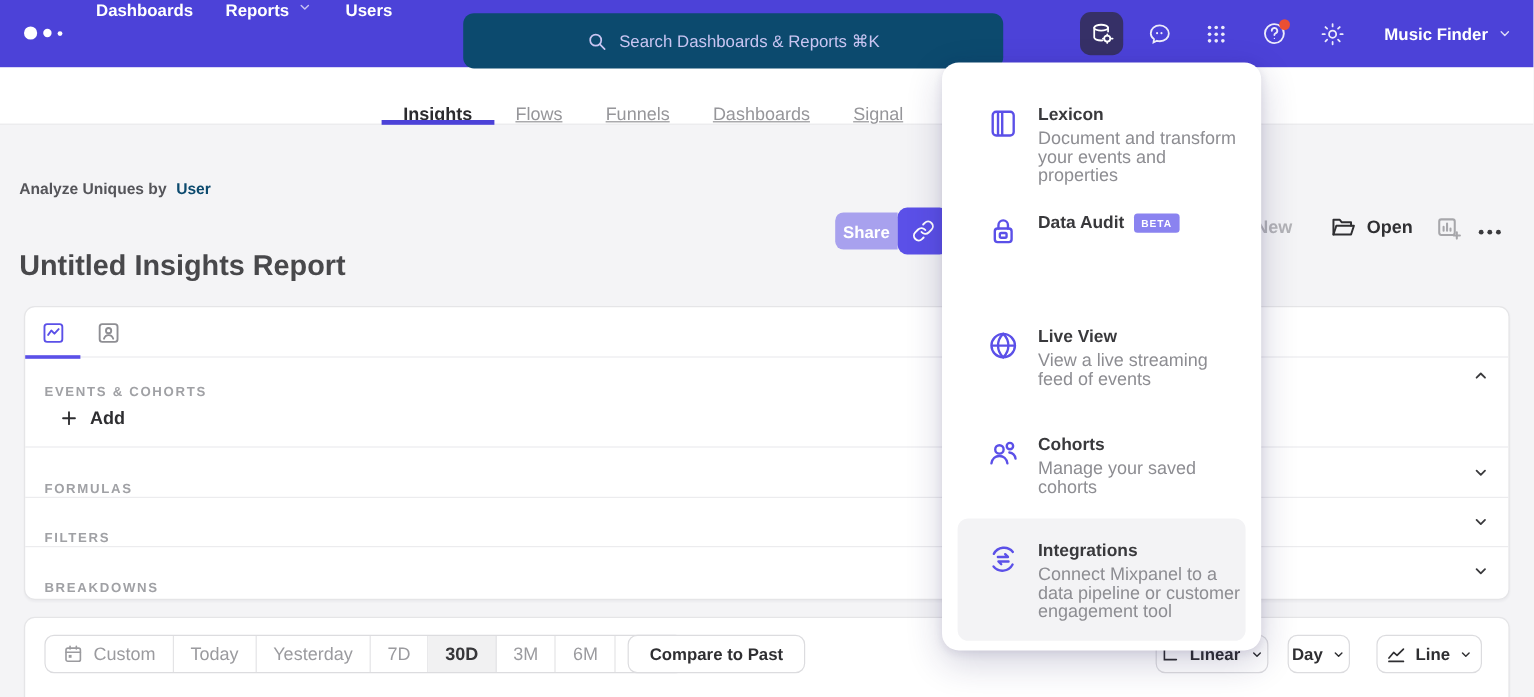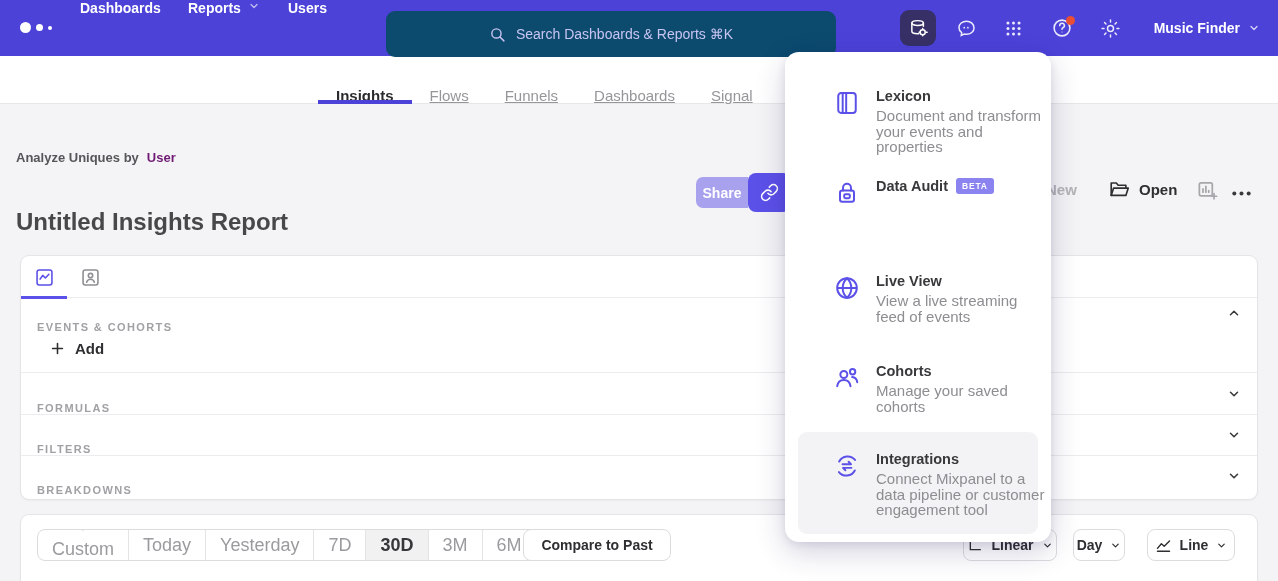--- a/index.html
+++ b/index.html
@@ -29,21 +29,21 @@
 
   
   .tabbar { left:0; top:56px; width:1278px; height:48px; background:#fff; border-bottom:1px solid #e8e8ea; z-index:1; }
   .tabs { position:absolute; left:318px; top:0; height:48px; display:flex; }
   .tab { height:48px; padding:0 18px; display:flex; align-items:flex-end; font-size:15px; color:#96969a; cursor:pointer; position:relative; white-space:nowrap;text-decoration:underline; }
   .tab.active { color:#2b2b2e; font-weight:700; }
   .tab.active::after { content:""; position:absolute; left:0; right:0; bottom:0; height:4px; background:#4c42d8; }
 
   
   .analyze { left:16px; top:150px; font-size:13px; font-weight:700; color:#55555a; display:flex; gap:8px; }
-  .analyze .val { color:#701a75; cursor:pointer; }
+  .analyze .val { color:#0c4a6e; cursor:pointer; }
   .report-title { left:16px; top:176px; font-size:24px; font-weight:700; color:#48484b; cursor:text;margin-top:32px; }
 
   .share-btn { left:696px; top:177px; width:52px; height:31px; background:#a8a1ee; border-radius:7px 0 0 7px; display:flex; align-items:center; justify-content:center; color:#fff; font-size:14px; font-weight:600; cursor:pointer; }
   .link-btn { left:748px; top:173px; width:43px; height:39px; background:#5b50e8; border-radius:8px; display:flex; align-items:center; justify-content:center; color:#fff; cursor:pointer; z-index:2; }
   .new-btn { left:1022px; top:181px; display:flex; align-items:center; gap:8px; color:#b3b3b7; font-size:15px; font-weight:600; cursor:pointer; }
   .open-btn { left:1108px; top:178px; display:flex; align-items:center; gap:9px; color:#2f2f32; font-size:15px; font-weight:600; cursor:pointer; }
   .boardadd-btn { left:1196px; top:179px; color:#a7a7ab; cursor:pointer; }
   .more-btn { left:1230px; top:182px; color:#3a3a3d; cursor:pointer; }
 
   
@@ -54,28 +54,28 @@
   .qtab.active { color:#5b50e8; }
   .qtab.active::after { content:""; position:absolute; left:0; right:0; bottom:-1px; height:3px; background:#5b50e8; }
   .sec-label { font-size:11px; font-weight:700; letter-spacing:1.4px; color:#a0a1a5;margin-top:13px; }
   .sec-chevron { position:absolute; right:16px; color:#3a3a3d; cursor:pointer; }
   .add-btn { position:absolute; left:28px; top:84px; display:flex; align-items:center; gap:9px; font-size:15px; font-weight:600; color:#2e2e31; cursor:pointer; }
   .qdivider { position:absolute; left:0; width:100%; height:1px; background:#ececee; }
 
   
   .toolbar-card { left:20px; top:514px; width:1238px; height:80px; }
   .seg { position:absolute; left:16px; top:14px; height:32px; display:flex; border:1px solid #dcdcdf; border-radius:8px; background:#fff; overflow:hidden; }
-  .seg-item { height:100%; display:flex; align-items:center; justify-content:center; gap:8px; font-size:18px; color:#9b9b9f; border-right:1px solid #e4e4e6; cursor:pointer; padding:0 14px; white-space:nowrap;flex-direction:column; }
+  .seg-item { height:100%; display:flex; align-items:center; justify-content:center; gap:8px; font-size:15px; color:#9b9b9f; border-right:1px solid #e4e4e6; cursor:pointer; padding:0 14px; white-space:nowrap; }
   .seg-item:last-child { border-right:none; }
   .seg-item.active { background:#f1f1f2; color:#37373a; font-weight:700; }
   .tb-btn { position:absolute; top:14px; height:32px; border:1px solid #dcdcdf; border-radius:8px; background:#fff; display:flex; align-items:center; justify-content:center; gap:8px; font-size:14px; font-weight:700; color:#2f2f32; cursor:pointer; }
 
   
   .apps-panel { left:785px; top:52px; width:266px; height:490px; background:#fff; border-radius:14px; box-shadow:0 10px 30px rgba(35,30,90,.20), 0 2px 8px rgba(35,30,90,.10); z-index:20; }
-  .menu-item { position:absolute; left:11px; width:100%; display:flex; gap:15px; padding:0 33px 0 37px; cursor:pointer; }
+  .menu-item { position:absolute; left:0; width:100%; display:flex; gap:15px; padding:0 33px 0 37px; cursor:pointer; }
   .menu-item .mi-icon { flex:0 0 28px; color:#5b50e8; margin-top:1px; }
   .mi-title { font-size:14.5px; font-weight:700; color:#39393c; display:flex; align-items:center; gap:8px; }
   .mi-desc { font-size:15px; color:#8d8d92; line-height:15.5px; margin-top:4px; width:172px; }
   .beta { background:#8a83f0; color:#fff; font-size:8.5px; font-weight:700; letter-spacing:.8px; padding:3px 6px; border-radius:3px; }
   .hoverbox { position:absolute; left:13px; top:380px; width:240px; height:102px; background:#f3f3f5; border-radius:9px; }
 </style>
 </head>
 <body>
 
 <div class="abs topnav">

